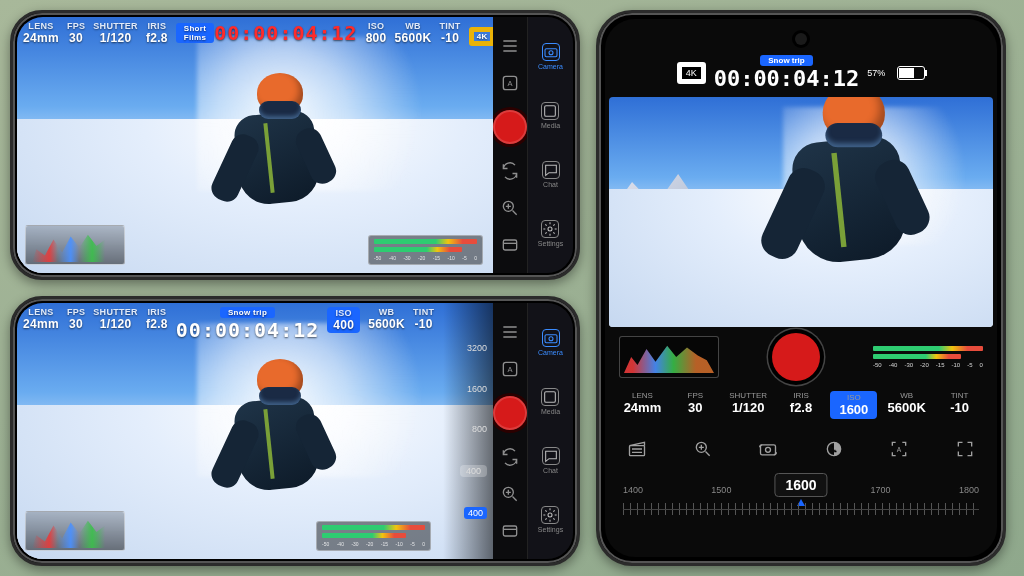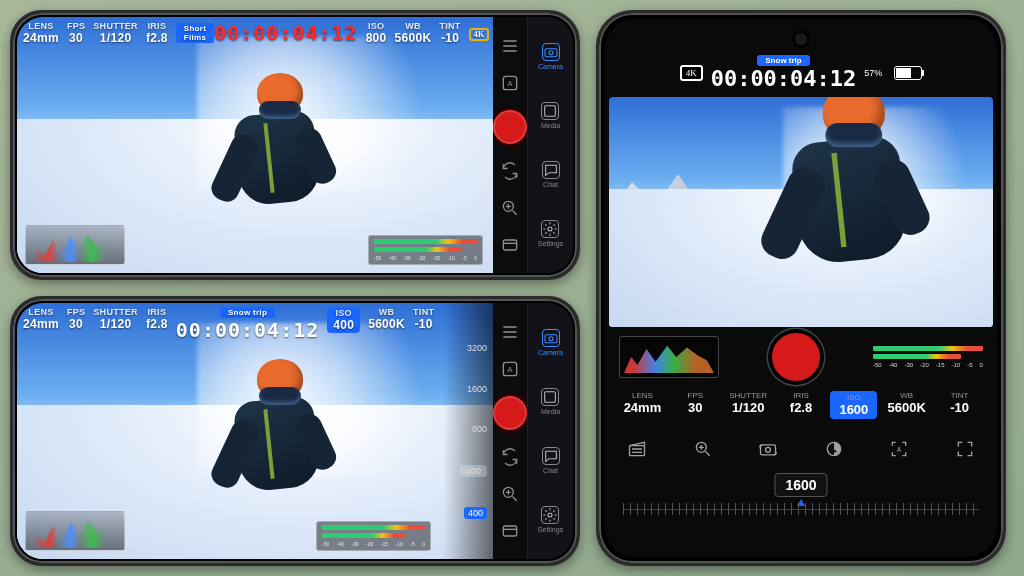--- a/index.html
+++ b/index.html
@@ -61,21 +61,21 @@
     font-weight:700; letter-spacing:.3px;
     text-shadow:0 1px 2px rgba(0,0,0,.6);
   }
   .stat { display:flex; flex-direction:column; align-items:center; font-size:9px;}
   .stat .lbl{opacity:.85; font-weight:600; font-size:9px;}
   .stat .val{font-size:12px; font-weight:700;}
   .stat.hl{background:#1a66ff; border-radius:4px; padding:1px 6px;}
   .project-chip{background:#1a66ff; color:#fff; font-size:8px; padding:1px 8px; border-radius:3px; font-weight:600;}
   .timecode{font-family:ui-monospace,Menlo,monospace; font-size:20px; font-weight:800; letter-spacing:1px;}
   .tc-red{color:#ff2b2b;}
-  .small-chip{font-size:8px; border:2px solid #eab308; border-radius:3px; padding:0 3px;font-family:Liberation Serif, serif;}
+  .small-chip{font-size:8px; border:5px solid #eab308; border-radius:3px; padding:0 3px;}
   .battery{display:inline-block; width:28px; height:14px; border:1px solid #fff; border-radius:3px; position:relative; margin-left:4px;}
   .battery::after{content:""; position:absolute; right:-3px; top:3px; width:2px; height:6px; background:#fff;}
   .battery .fill{position:absolute; left:1px; top:1px; bottom:1px; width:55%; background:#fff;}
   .histo {
     position:absolute; left:8px; bottom:8px; width:100px; height:40px;
     border:1px solid rgba(255,255,255,.4); border-radius:3px;
     background:linear-gradient(0deg,rgba(0,0,0,.5),rgba(0,0,0,.2));
     overflow:hidden;
   }
   .histo::before{content:"";position:absolute;inset:4px 6px 2px 6px;
@@ -511,20 +511,27 @@
         <svg class="ico" viewBox="0 0 24 24">
             <path d="M4 8V4h4M20 8V4h-4M4 16v4h4M20 16v4h-4"></path>
             <text x="12" y="15" font-size="8" text-anchor="middle" fill="#bbb" stroke="none">A</text>
           </svg>
         <svg class="ico" viewBox="0 0 24 24">
             <path d="M4 9V4h5M20 9V4h-5M4 15v5h5M20 15v5h-5"></path>
           </svg>
       </div>
 
       <div class="ruler-h">
+        <div class="ruler-labels">
+          <span>1400</span>
+          <span>1500</span>
+          <span style="opacity:0">.</span>
+          <span>1700</span>
+          <span>1800</span>
+        </div>
         <div class="ruler-active">1600</div>
         <div class="ruler-pointer"></div>
         <div class="ruler-ticks"></div>
         <div class="ruler-line"></div>
       </div>
 
     </div>
   </div>
 </div>
 

